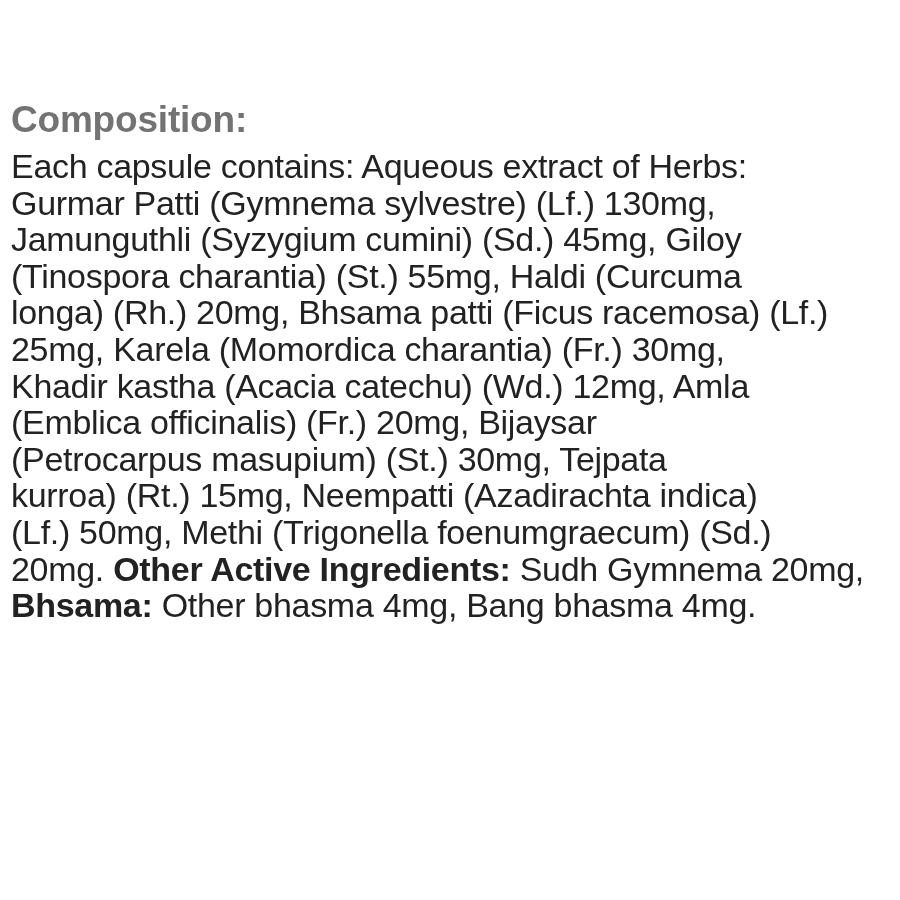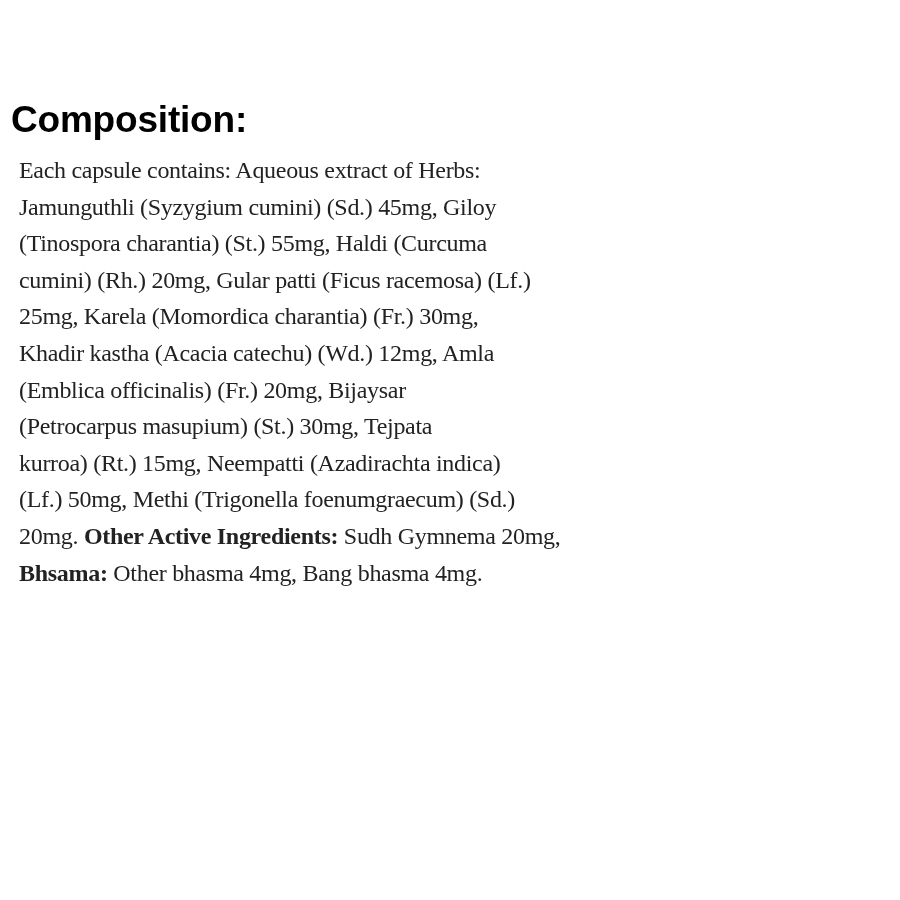--- a/index.html
+++ b/index.html
@@ -21,45 +21,46 @@
     }
     .heading {
       font-family: "Liberation Sans", sans-serif;
       font-weight: bold;
       font-size: 37px;
       line-height: 48px;
       margin: 0 0 4px 0;
       letter-spacing: -0.2px;
     }
     .body-text {
-      font-family: Liberation Serif, serif;
-      font-size: 24px;
+      font-family: Liberation Sans, sans-serif;
+      font-size: 34px;
       line-height: 36.6px;
-      margin: 8px;
+      margin: 0;
       white-space: nowrap;
       letter-spacing: -0.3px;
     }
     .line {
       display: block;
       height: 36.6px;
     }
     .bold {
       font-weight: bold;
     }
   </style>
 </head>
 <body style="background: rgb(255, 255, 255);">
 
 <div class="panel">
-  <h2 class="heading" style="color: #000000;">Composition:</h2>
+  <h2 class="heading" style="color: #737373;">Composition:</h2>
   <p class="body-text" style="color: rgb(34, 34, 34);">
     <span class="line">Each capsule contains: Aqueous extract of Herbs:</span>
+    <span class="line">Gurmar Patti (Gymnema sylvestre) (Lf.) 130mg,</span>
     <span class="line">Jamunguthli (Syzygium cumini) (Sd.) 45mg, Giloy</span>
     <span class="line">(Tinospora charantia) (St.) 55mg, Haldi (Curcuma</span>
-    <span class="line">cumini) (Rh.) 20mg, Gular patti (Ficus racemosa) (Lf.)</span>
+    <span class="line">longa) (Rh.) 20mg, Bhsama patti (Ficus racemosa) (Lf.)</span>
     <span class="line">25mg, Karela (Momordica charantia) (Fr.) 30mg,</span>
     <span class="line">Khadir kastha (Acacia catechu) (Wd.) 12mg, Amla</span>
     <span class="line">(Emblica officinalis) (Fr.) 20mg, Bijaysar</span>
     <span class="line">(Petrocarpus masupium) (St.) 30mg, Tejpata</span>
     <span class="line">kurroa) (Rt.) 15mg, Neempatti (Azadirachta indica)</span>
     <span class="line">(Lf.) 50mg, Methi (Trigonella foenumgraecum) (Sd.)</span>
     <span class="line"><span>20mg. </span><span class="bold">Other Active Ingredients:</span><span> Sudh Gymnema 20mg,</span></span>
     <span class="line"><span class="bold">Bhsama:</span><span> Other bhasma 4mg, Bang bhasma 4mg.</span></span>
   </p>
 </div>

